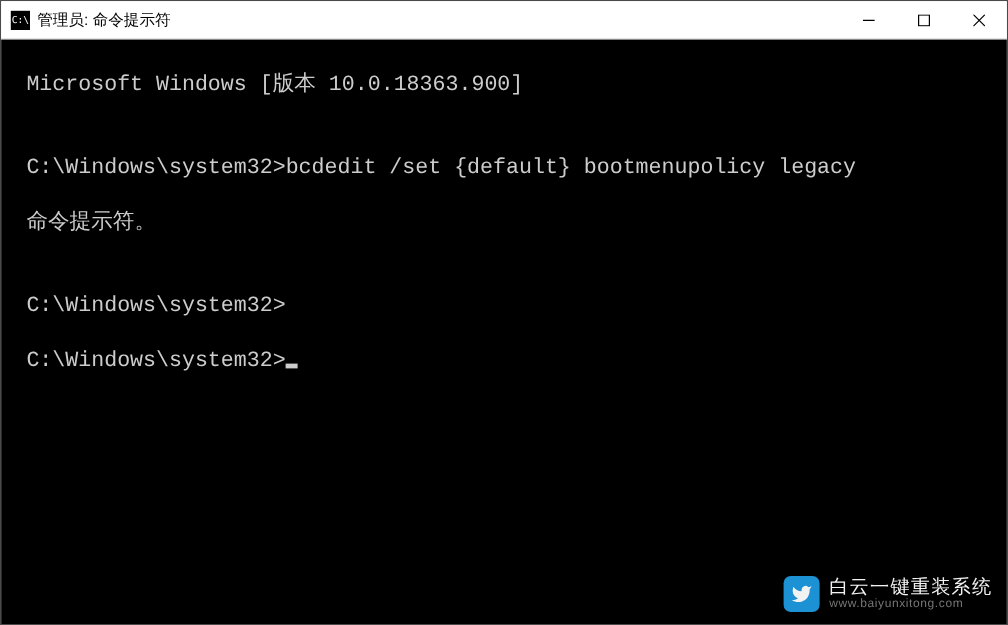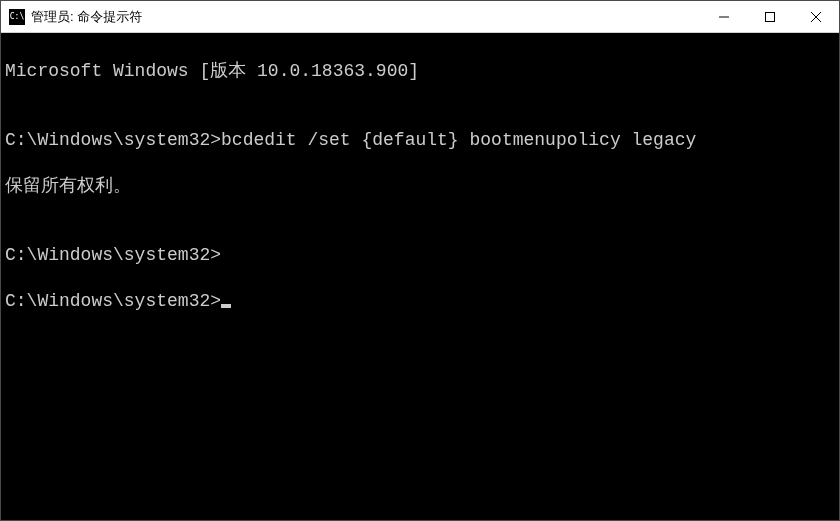--- a/index.html
+++ b/index.html
@@ -70,21 +70,21 @@
     background: #000000;
     color: #cccccc;
     font-family: "NSimSun", "SimSun", Consolas, "Courier New", monospace;
     font-size: 18px;
     line-height: 23px;
     padding: 4px 4px;
     overflow: hidden;
     white-space: pre;
     position: relative;
   }
-  .terminal-line { white-space: pre; }
+  .terminal-line { white-space: pre; margin-left: 17px; }
   .cursor {
     display: inline-block;
     width: 10px;
     height: 4px;
     background: #cccccc;
     vertical-align: -2px;
     margin-left: 0;
   }
   .watermark {
     position: absolute;
@@ -150,20 +150,31 @@
             <line x1="10" y1="0" x2="0" y2="10"></line>
           </svg>
       </button>
     </div>
   </div>
 
   <div class="terminal">
 <div class="terminal-line">Microsoft Windows [版本 10.0.18363.900]</div>
 <div class="terminal-line"></div>
 <div class="terminal-line">C:\Windows\system32&gt;bcdedit /set {default} bootmenupolicy legacy</div>
-<div class="terminal-line">保留所有权利。</div>
+<div class="terminal-line">命令提示符。</div>
 <div class="terminal-line"></div>
 <div class="terminal-line">C:\Windows\system32&gt;</div>
 <div class="terminal-line"><span>C:\Windows\system32&gt;</span><span class="cursor"></span></div>
 
+    <div class="watermark">
+      <div class="watermark-logo">
+        <svg viewBox="0 0 24 24">
+            <path d="M23 3a10.9 10.9 0 0 1-3.14 1.53A4.48 4.48 0 0 0 12 8v1A10.66 10.66 0 0 1 3 4s-4 9 5 13a11.64 11.64 0 0 1-7 2c9 5 20 0 20-11.5a4.5 4.5 0 0 0-.08-.83A7.72 7.72 0 0 0 23 3z"></path>
+          </svg>
+      </div>
+      <div class="watermark-text">
+        <span class="watermark-main">白云一键重装系统</span>
+        <span class="watermark-sub">www.baiyunxitong.com</span>
+      </div>
+    </div>
   </div>
 
 </div>
 
 </body></html>

